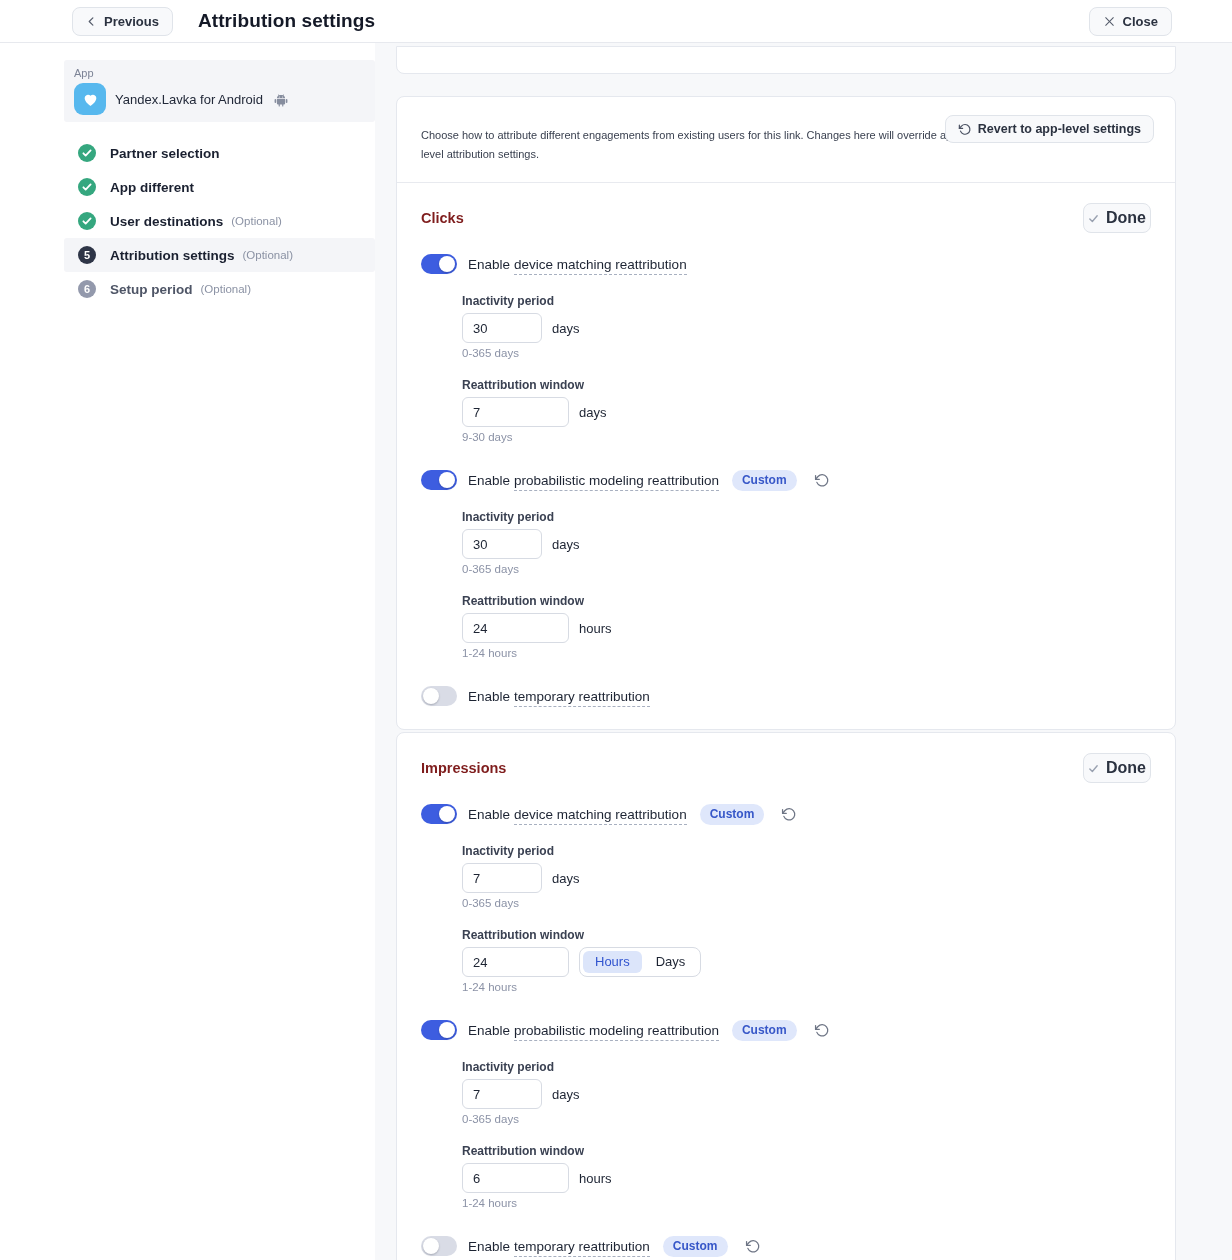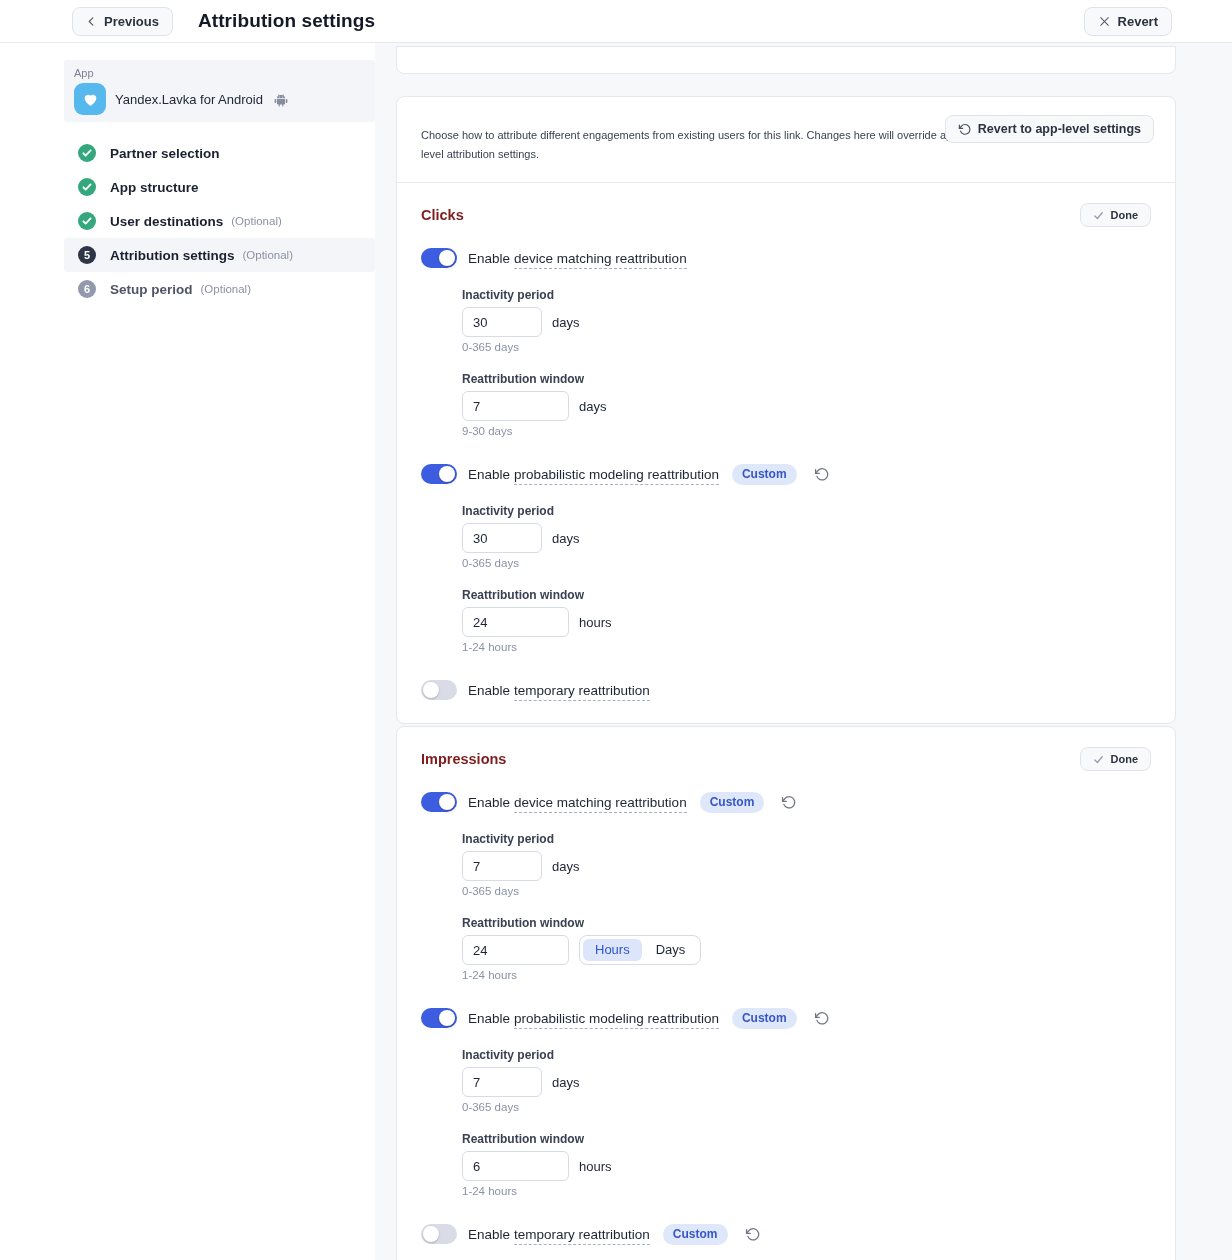--- a/index.html
+++ b/index.html
@@ -64,21 +64,21 @@
 
   .card-head { padding: 21px 24px 18px; position: relative; }
   .card-title { font-size: 17px; font-weight: bold; color: #161b2c; }
   .card-desc { font-size: 11px; color: #3a4150; line-height: 19px; margin-top: 8px; max-width: 548px; }
   .revert-btn { position: absolute; top: 18px; right: 21px; font-size: 12.5px; padding: 6px 12px; }
   .divider { border-top: 1px solid #e8eaef; }
 
   .section { padding: 20px 24px 22px; }
   .section-head { display: flex; align-items: center; justify-content: space-between; }
   .section-title { font-size: 14.5px; font-weight: bold; color: #7f1d1d; }
-  .done-btn { font-size: 11px; padding: 5px 12px; }
+  .done-btn { font-size: 16px; padding: 5px 4px; }
 
   .toggle-row { display: flex; align-items: center; gap: 11px; margin-top: 20px; height: 22px; }
   .field + .toggle-row { margin-top: 26px; }
   .toggle { width: 36px; height: 20px; border-radius: 10px; position: relative; flex: none; cursor: pointer; }
   .toggle.on { background: #3d5de0; }
   .toggle.off { background: #d9dce6; }
   .toggle .knob {
     width: 16px; height: 16px; border-radius: 50%; background: #fff; position: absolute; top: 2px;
     box-shadow: 0 1px 2px rgba(20,25,40,.25);
   }
@@ -124,21 +124,21 @@
     <span>Previous</span>
   </button>
   <div class="topbar-title">Attribution settings</div>
   <button class="btn close-btn">
     <span style="display:inline-flex;">
       <svg width="13" height="13" viewBox="0 0 24 24" stroke="#555c6b" stroke-width="2" stroke-linecap="round">
           <line x1="5" y1="5" x2="19" y2="19"></line>
           <line x1="19" y1="5" x2="5" y2="19"></line>
         </svg>
     </span>
-    <span>Revert</span>
+    <span>Close</span>
   </button>
 </div>
 
 <div class="layout">
 
   <div class="sidebar">
     <div class="app-box">
       <div class="app-label">App</div>
       <div class="app-row">
         <div class="app-icon">
@@ -167,21 +167,21 @@
         </span>
         <span class="step-label">Partner selection</span>
       </div>
       <div class="step-row done">
         <span class="step-bullet">
           <svg width="18" height="18" viewBox="0 0 20 20">
               <circle cx="10" cy="10" r="10" fill="#35a77f"></circle>
               <path d="M6 10.3l2.5 2.5 5.5-5.6" stroke="#fff" stroke-width="2" fill="none" stroke-linecap="round" stroke-linejoin="round"></path>
             </svg>
         </span>
-        <span class="step-label">App structure</span>
+        <span class="step-label">App different</span>
       </div>
       <div class="step-row done">
         <span class="step-bullet">
           <svg width="18" height="18" viewBox="0 0 20 20">
               <circle cx="10" cy="10" r="10" fill="#35a77f"></circle>
               <path d="M6 10.3l2.5 2.5 5.5-5.6" stroke="#fff" stroke-width="2" fill="none" stroke-linecap="round" stroke-linejoin="round"></path>
             </svg>
         </span>
         <span class="step-label">User destinations</span>
         <span class="step-optional">(Optional)</span>

